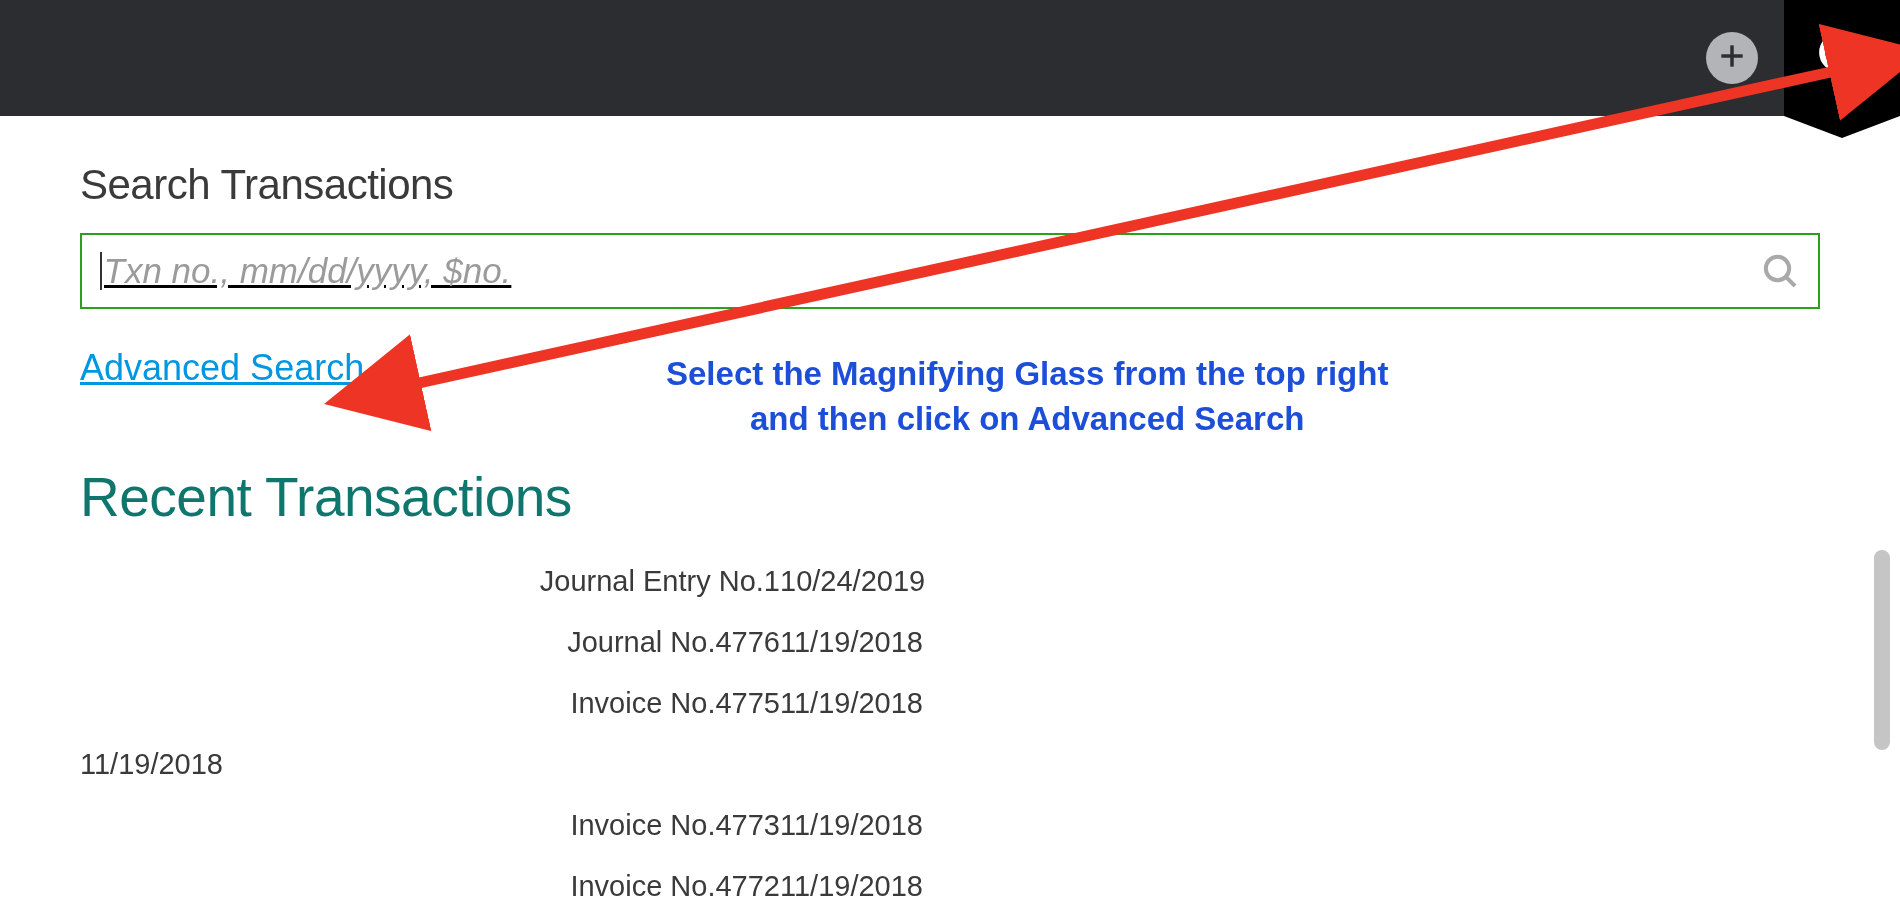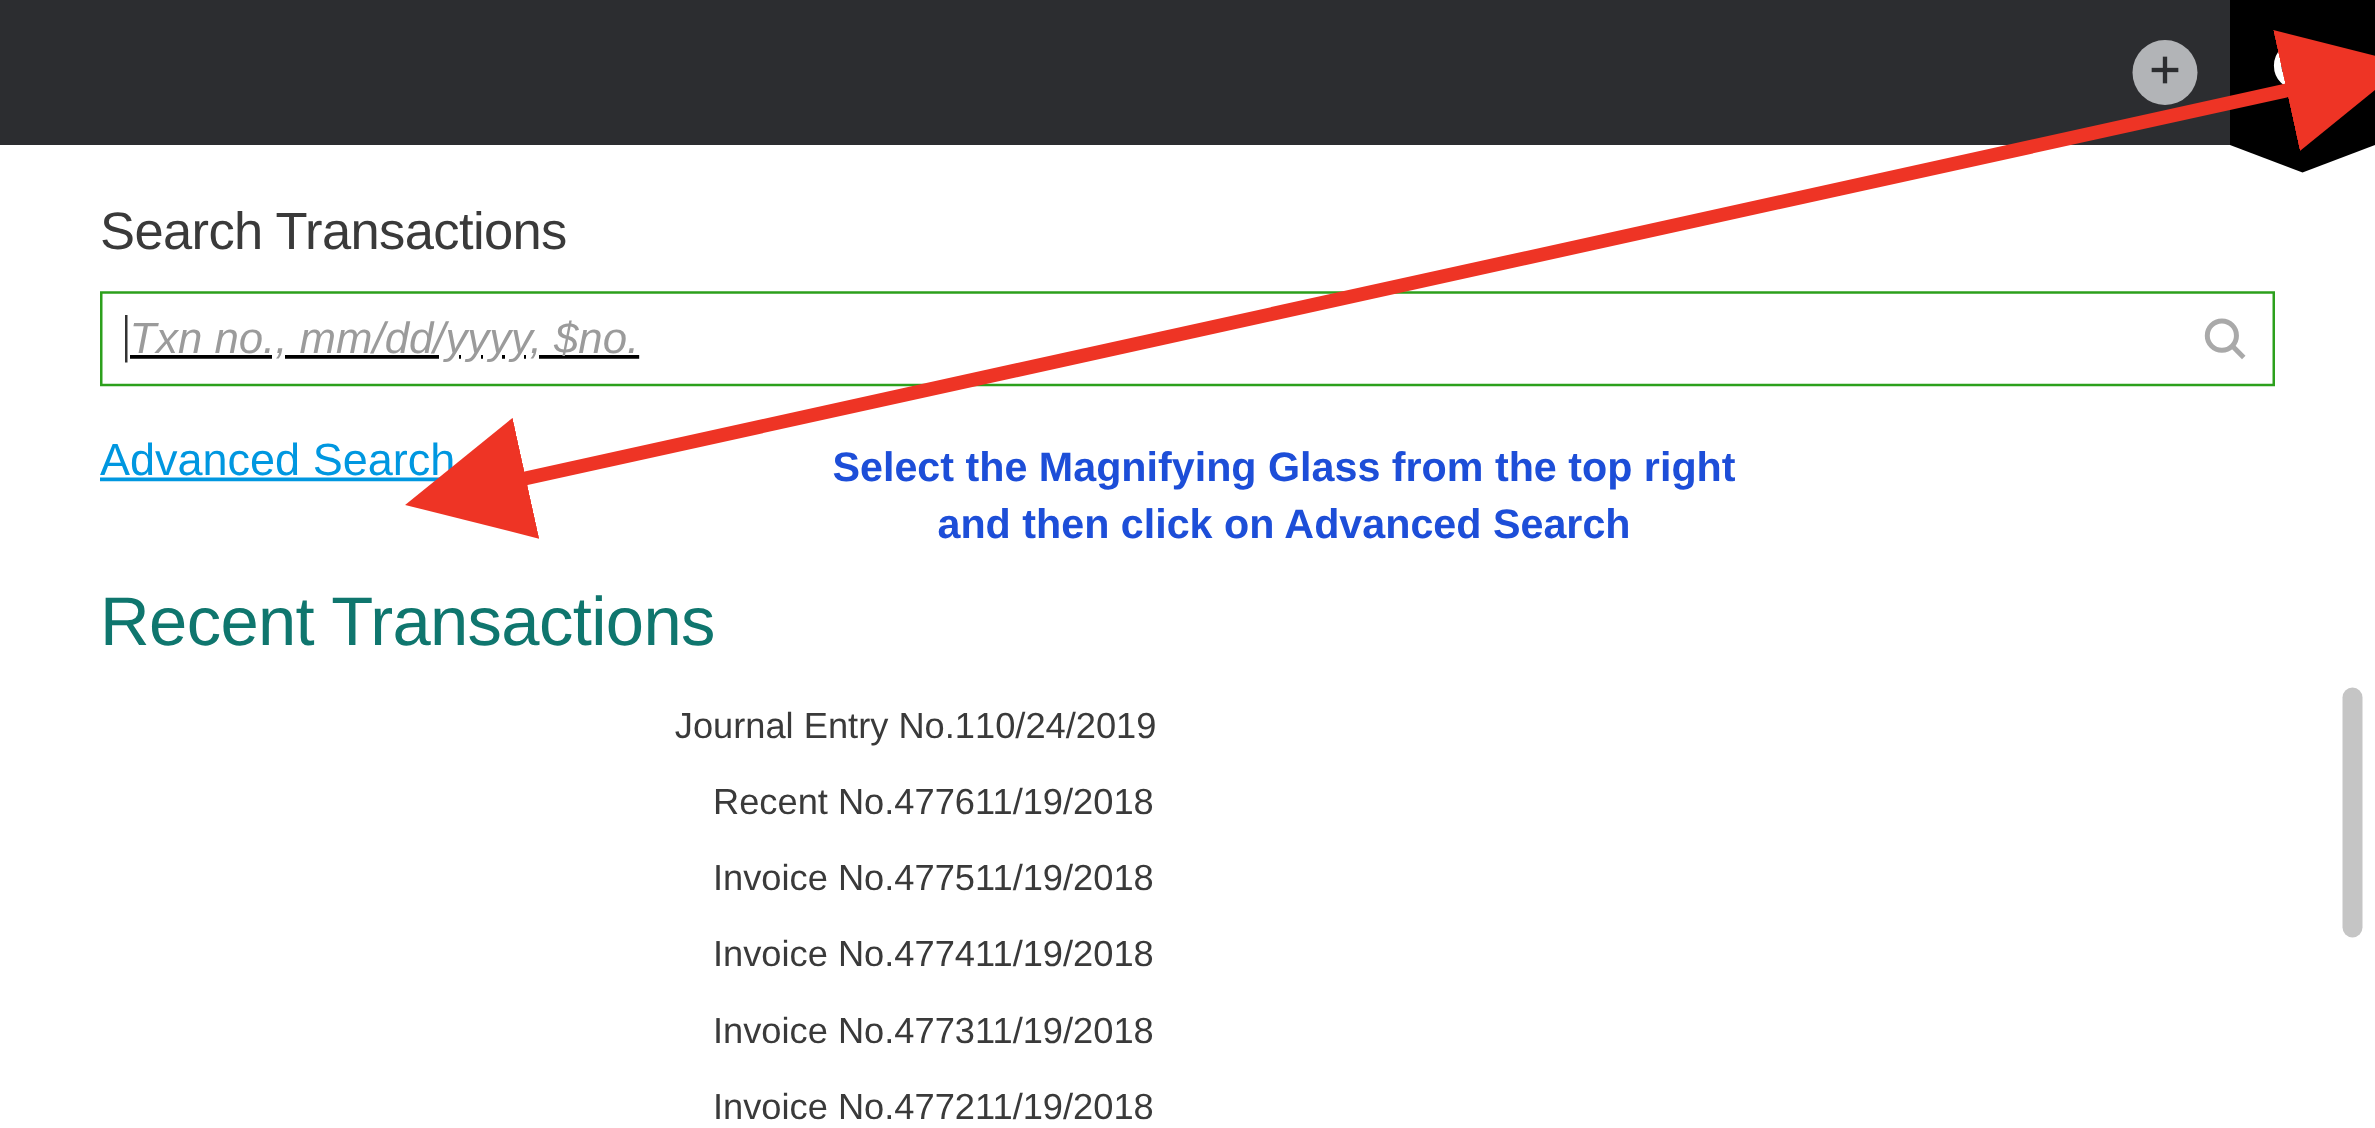--- a/index.html
+++ b/index.html
@@ -210,29 +210,28 @@
   <a class="adv-link">Advanced Search</a>
 
   <h2 class="recent-title">Recent Transactions</h2>
 
   <div class="txn-list">
     <div class="txn-row">
       <div class="txn-name">Journal Entry No.1</div>
       <div class="txn-date">10/24/2019</div>
     </div>
     <div class="txn-row">
-      <div class="txn-name">Recent No.4776</div>
+      <div class="txn-name">Journal No.4776</div>
       <div class="txn-date">11/19/2018</div>
     </div>
     <div class="txn-row">
       <div class="txn-name">Invoice No.4775</div>
       <div class="txn-date">11/19/2018</div>
     </div>
     <div class="txn-row">
-      <div class="txn-name">Invoice No.4774</div>
       <div class="txn-date">11/19/2018</div>
     </div>
     <div class="txn-row">
       <div class="txn-name">Invoice No.4773</div>
       <div class="txn-date">11/19/2018</div>
     </div>
     <div class="txn-row">
       <div class="txn-name">Invoice No.4772</div>
       <div class="txn-date">11/19/2018</div>
     </div>

